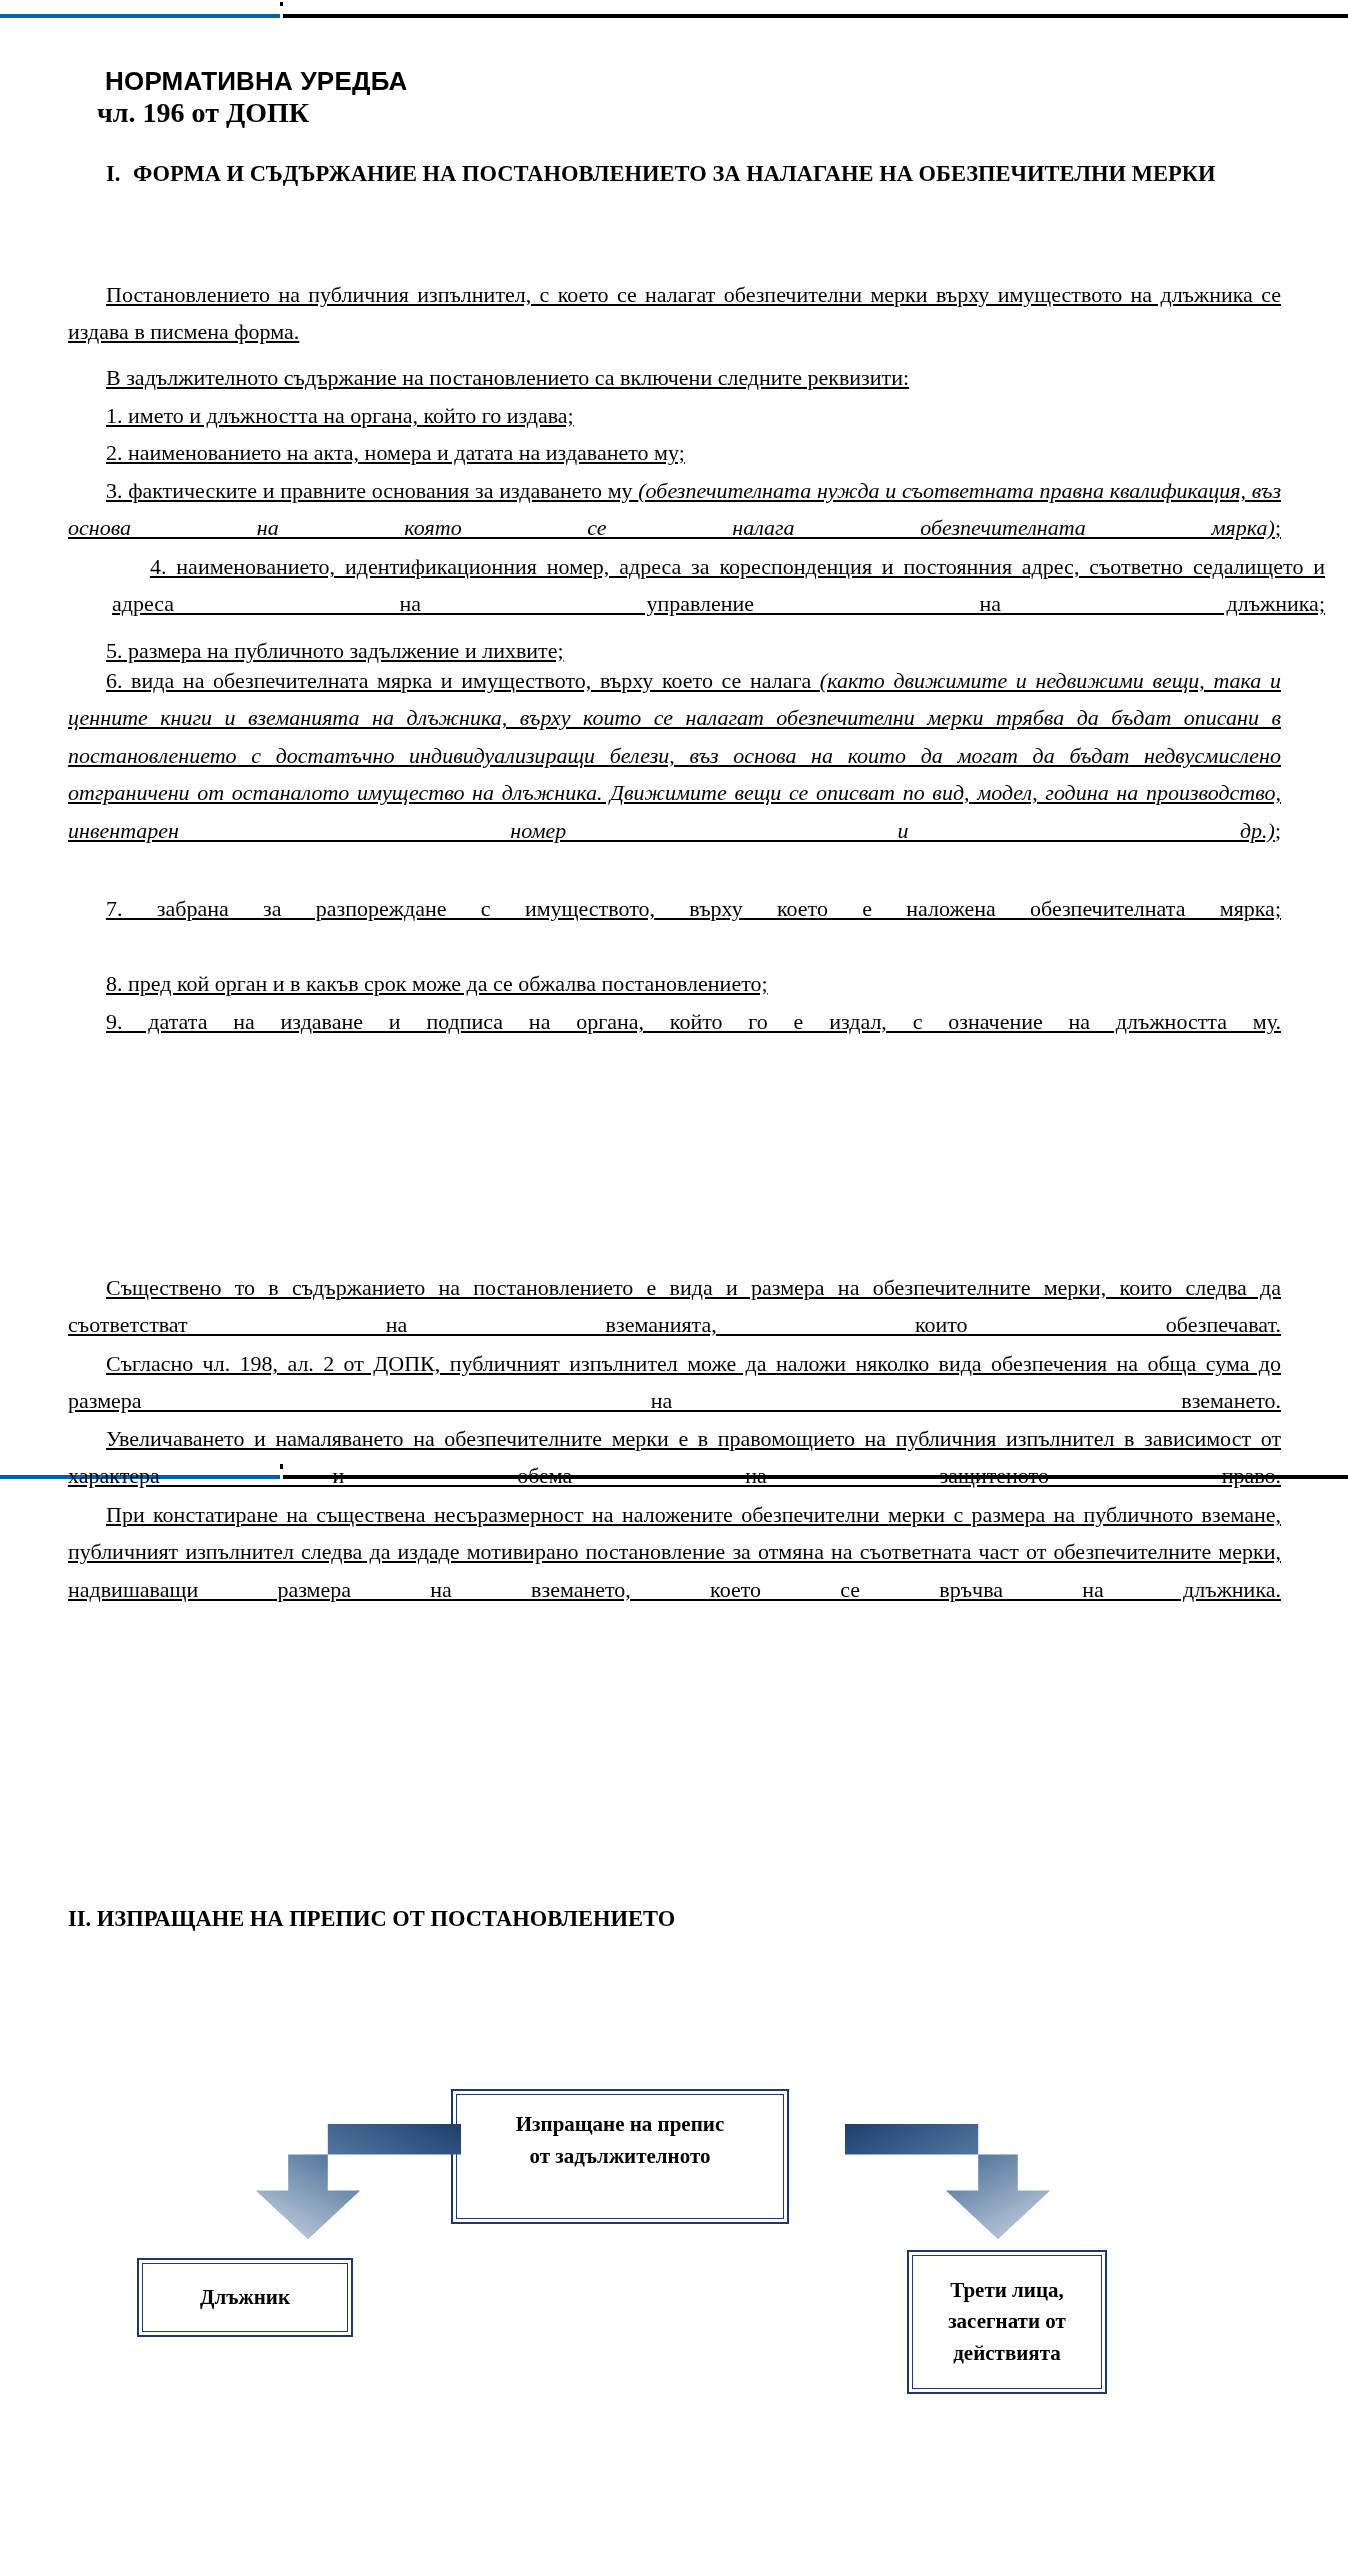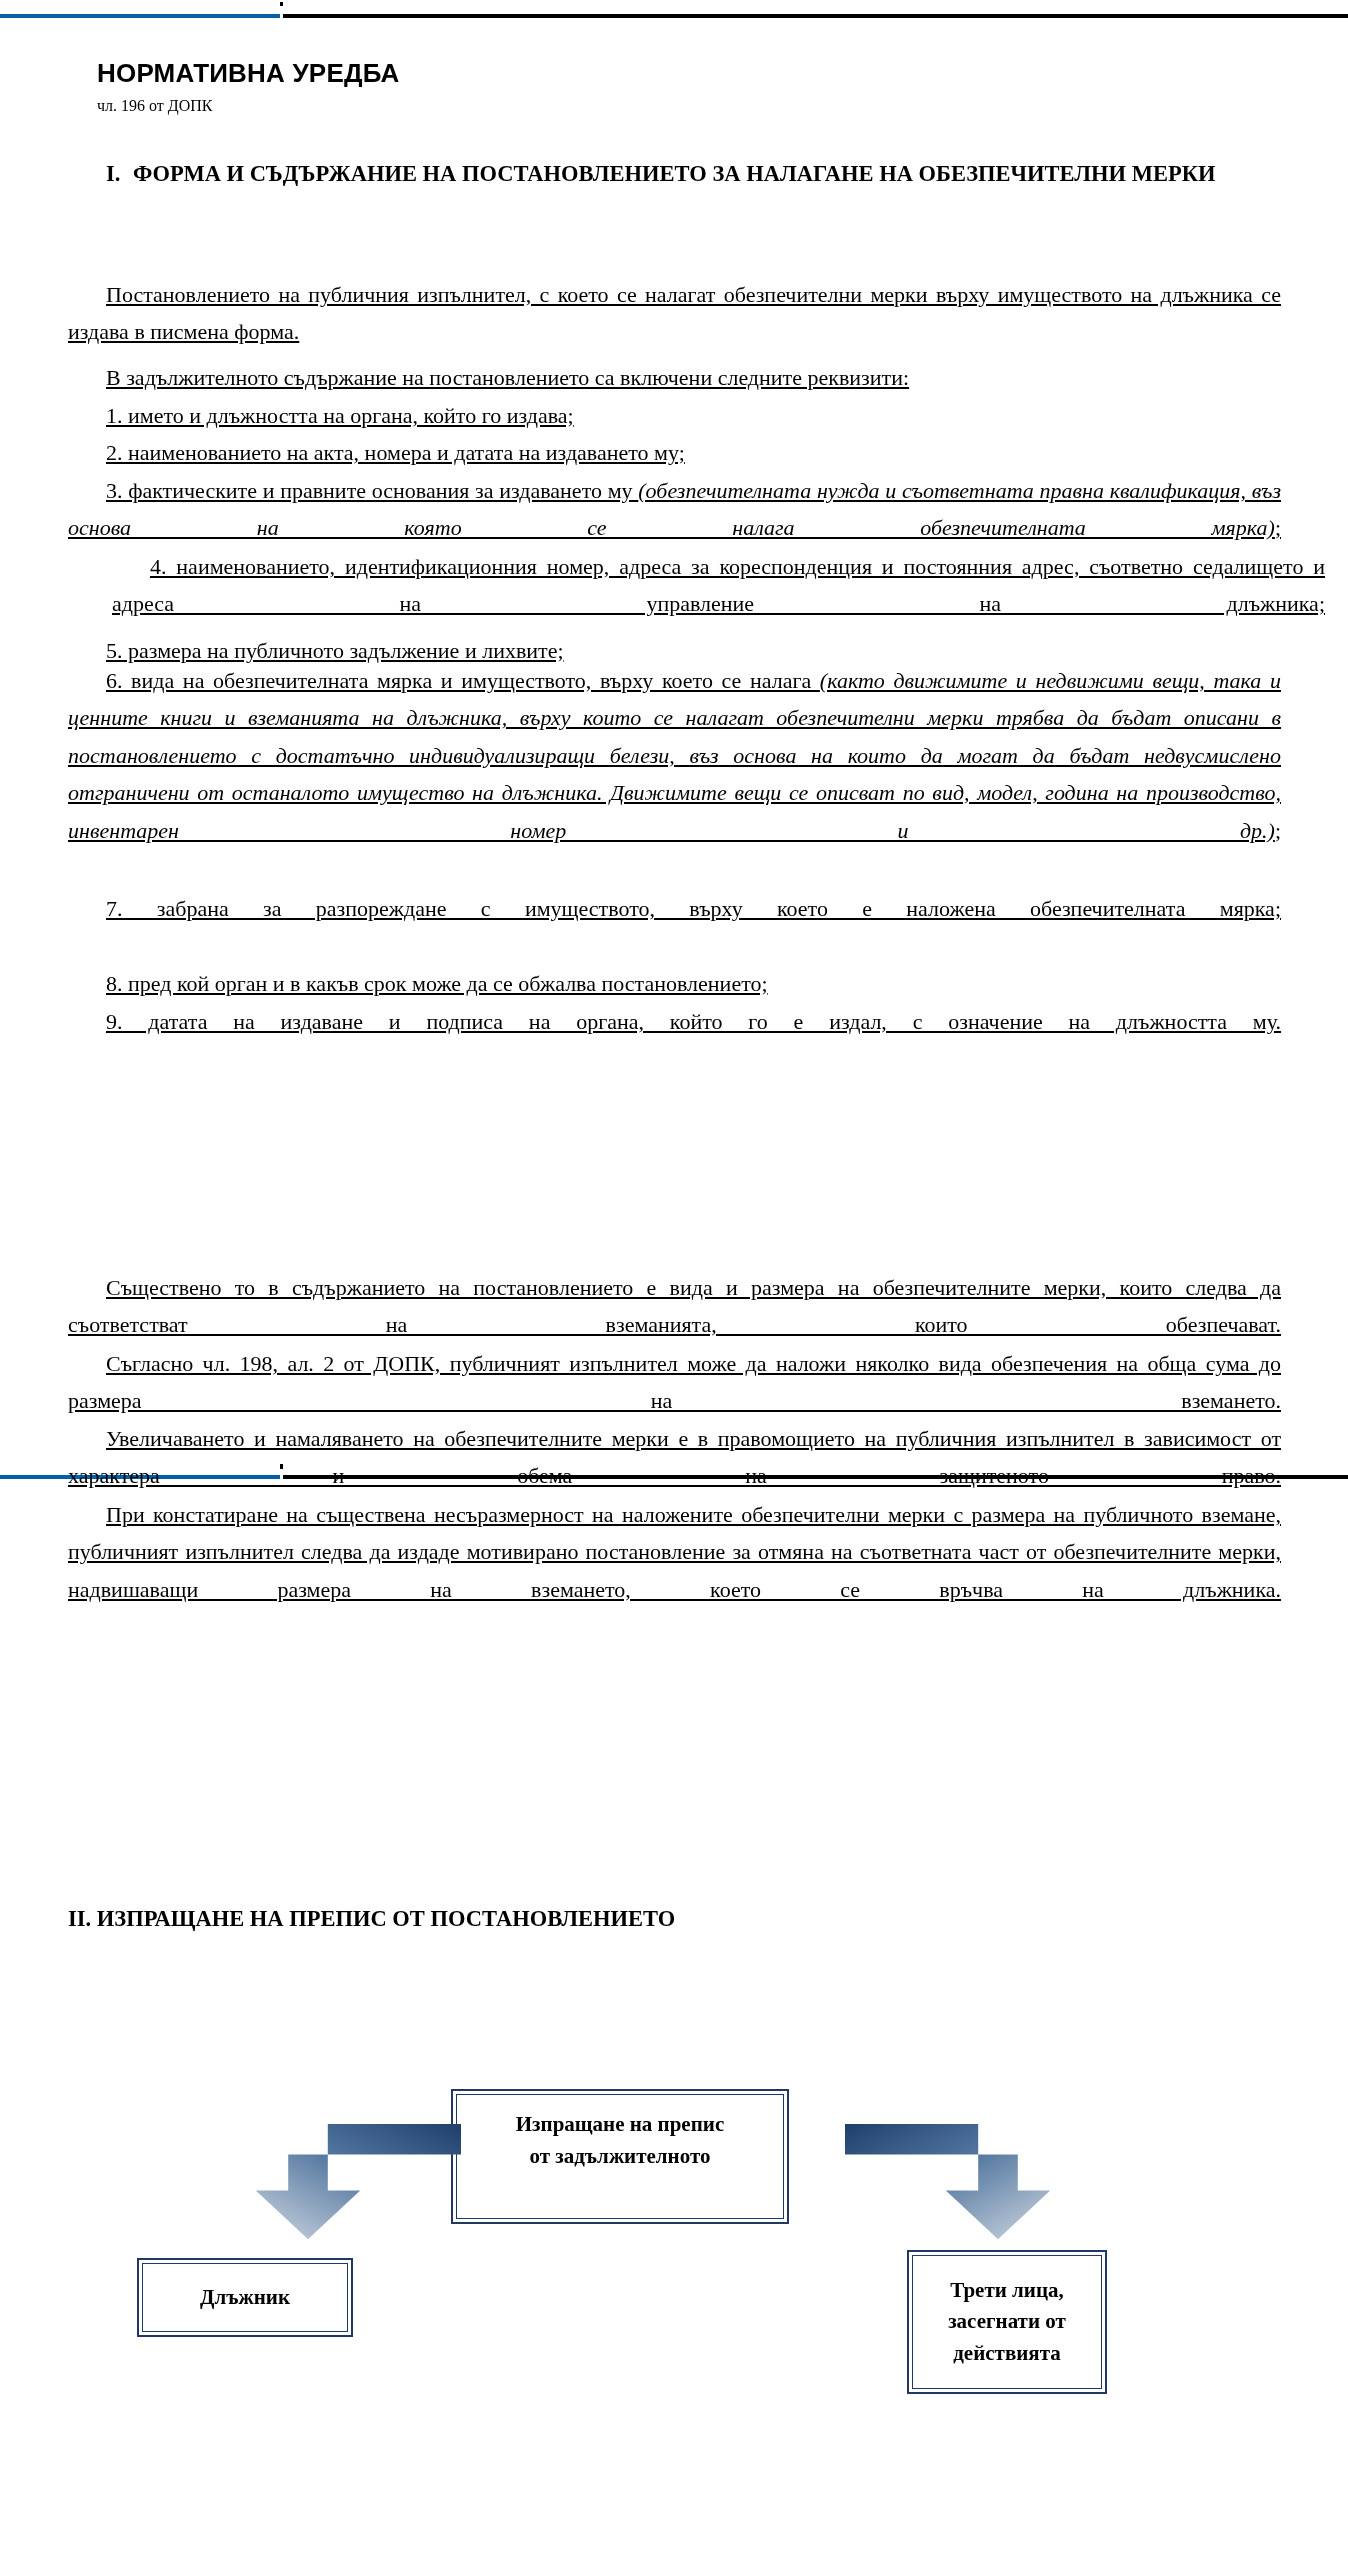--- a/index.html
+++ b/index.html
@@ -54,30 +54,30 @@
     left: 68px;
     top: 0;
     width: 1213px;
   }
 
   h1.doc-title {
     font-family: "Liberation Sans", "DejaVu Sans", sans-serif;
     font-size: 26px;
     font-weight: bold;
     letter-spacing: 0.2px;
-    margin: 0;
+    margin: 8px;
     padding: 0;
     position: absolute;
     left: 29px;
     top: 58px;
     white-space: nowrap;
   }
   h2.doc-subtitle {
-    font-size: 16px;
-    font-weight: normal;
+    font-size: 28px;
+    font-weight: bold;
     margin: 0;
     padding: 0;
     position: absolute;
     left: 29px;
     top: 97px;
     white-space: nowrap;
   }
 
   .section-head {
     position: absolute;

